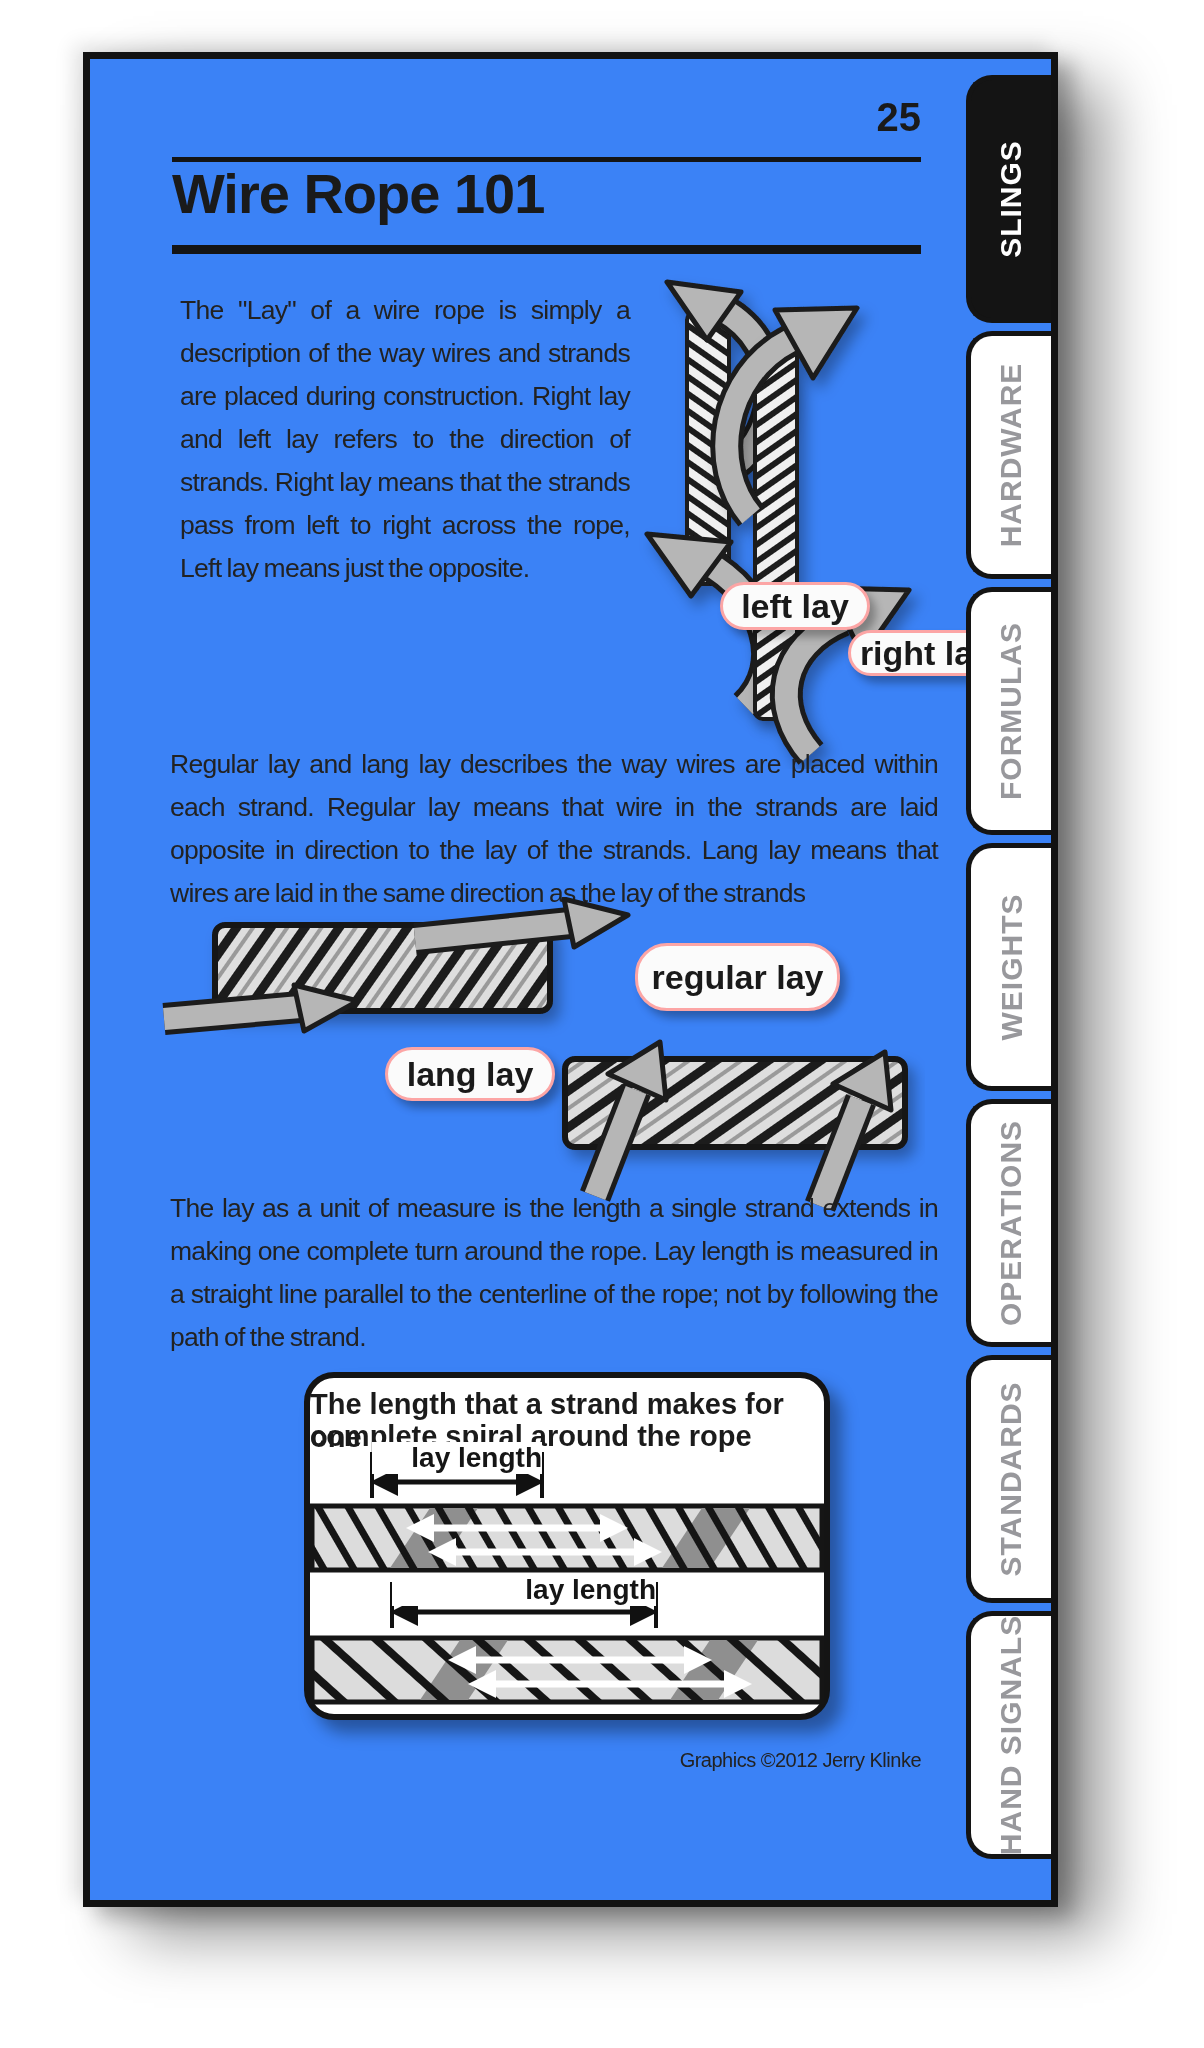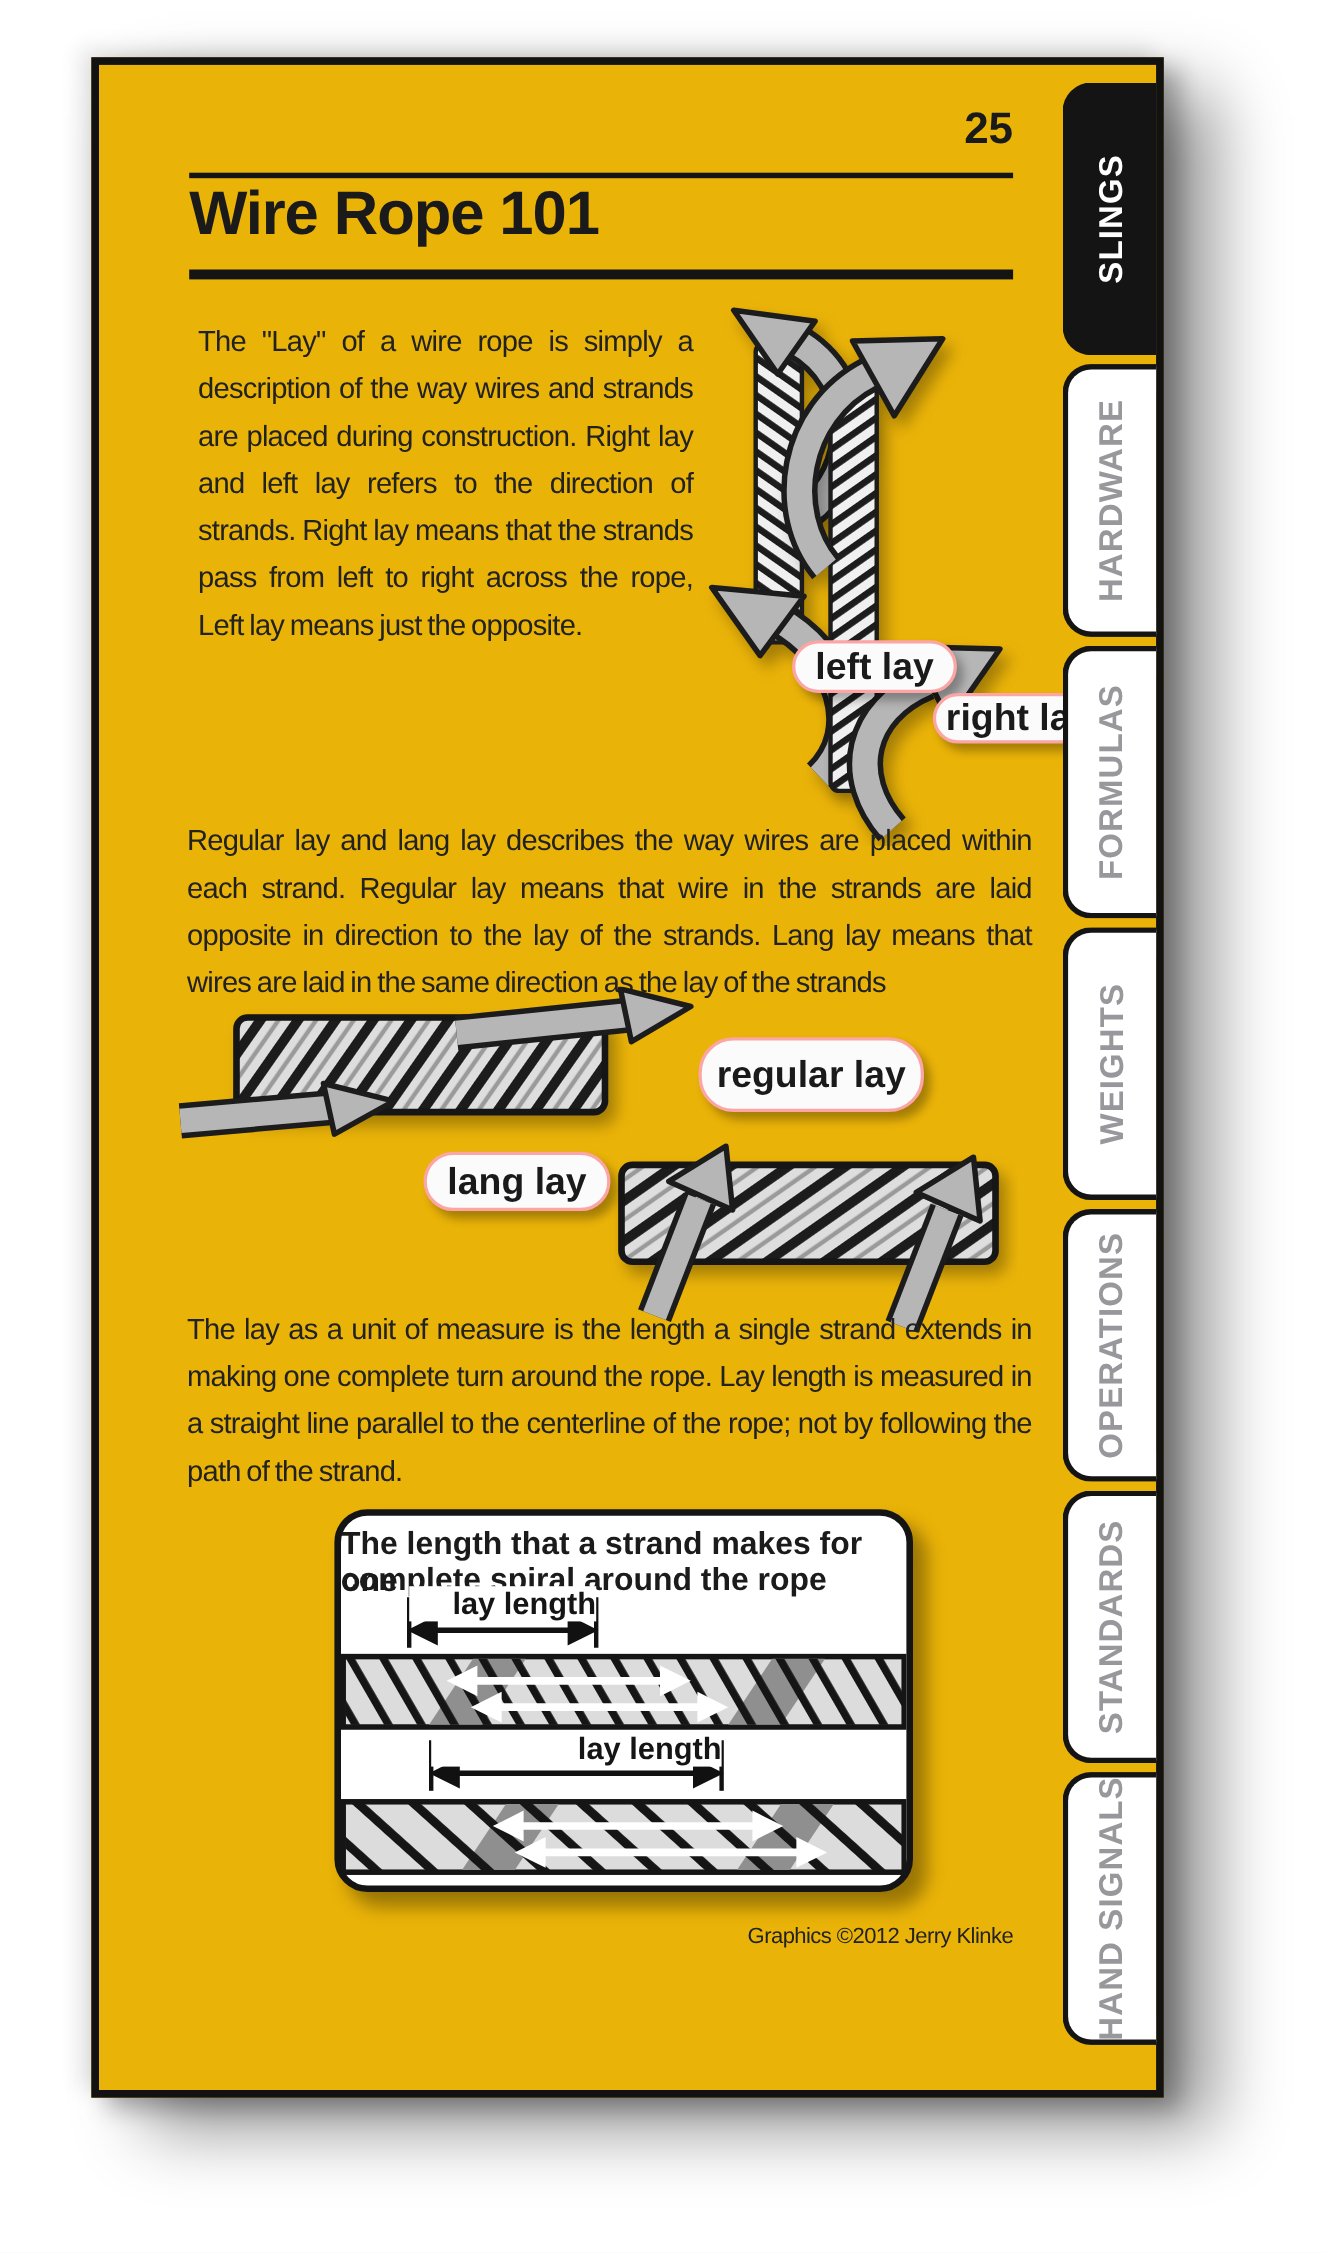--- a/index.html
+++ b/index.html
@@ -1,17 +1,17 @@
 <!DOCTYPE html>
 <html><head>
 <meta charset="utf-8">
 <style>
   html,body{margin:0;padding:0;background:#ffffff;width:1204px;height:2048px;overflow:hidden;
     font-family:"Liberation Sans","DejaVu Sans",sans-serif;color:#1a1a1a;}
-  .card{position:absolute;left:83px;top:52px;width:975px;height:1855px;background:#eab308;
+  .card{position:absolute;left:83px;top:52px;width:975px;height:1855px;background:#3b82f6;
     border:7px solid #121212;box-sizing:border-box;
     box-shadow:48px 30px 60px -2px rgba(0,0,0,.42),14px 10px 20px rgba(0,0,0,.28),-10px -8px 18px rgba(0,0,0,.10);}
   .pagenum{position:absolute;top:36px;right:130px;font-size:40px;font-weight:bold;letter-spacing:0;}
   .rule{position:absolute;left:82px;right:130px;background:#141414;}
   .rule1{top:98px;height:5px;}
   .rule2{top:186px;height:9px;}
   .title{position:absolute;top:102px;left:82px;right:130px;text-align:left;
     font-size:56px;font-weight:bold;letter-spacing:-1px;}
   .para{position:absolute;font-size:26.5px;line-height:43px;letter-spacing:-0.7px;word-spacing:-1.5px;
     text-align:justify;color:#222;}

